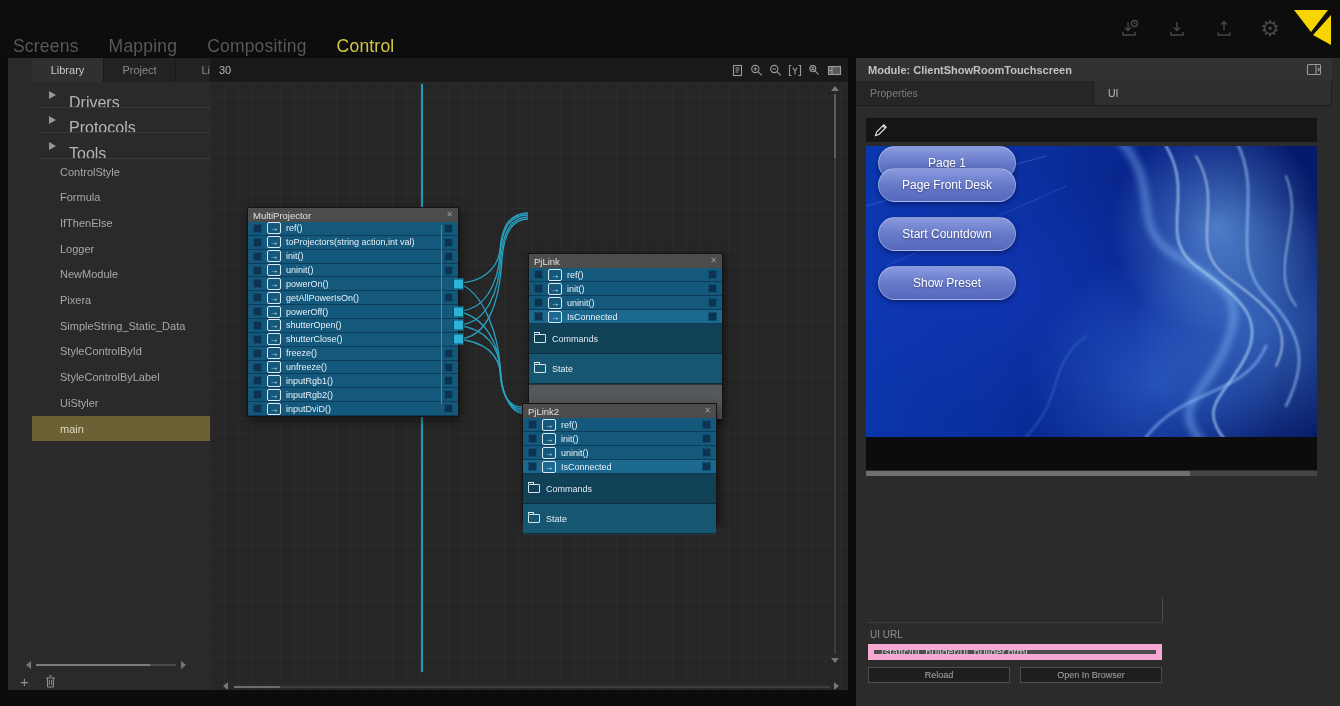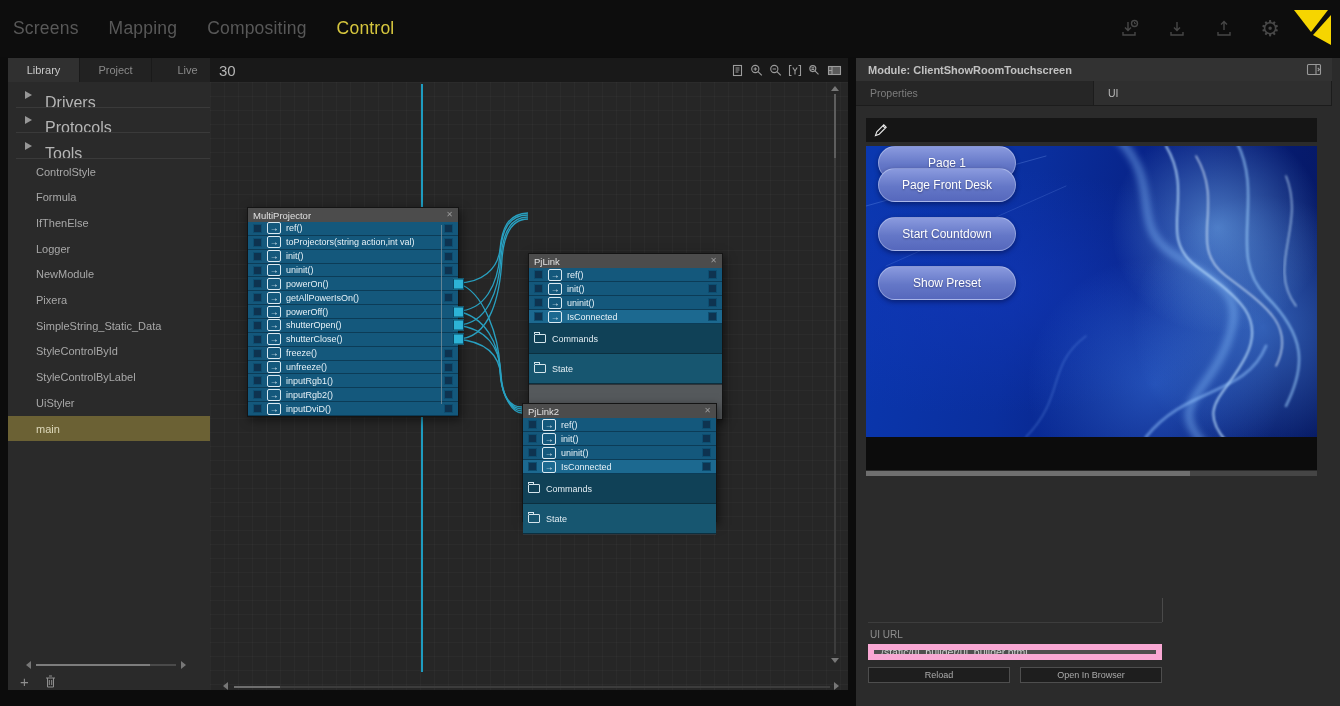--- a/index.html
+++ b/index.html
@@ -3,28 +3,28 @@
 <meta charset="utf-8">
 <style>
   html,body{margin:0;padding:0;background:#0c0c0c;}
   #app{position:relative;width:1340px;height:706px;overflow:hidden;background:#0c0c0c;
        font-family:"Liberation Sans",sans-serif;cursor:default;}
   .abs{position:absolute;}
   svg{display:block;}
 
   
   #topbar{left:0;top:0;width:1340px;height:57px;background:#0d0d0d;}
-  #main-tabs{position:absolute;left:13px;top:0;height:57px;display:flex;align-items:center;gap:30px;}
+  #main-tabs{position:absolute;left:13px;top:0;height:57px;display:flex;align-items:flex-end;gap:30px;}
   #main-tabs .tab{font-size:17.5px;color:#585858;letter-spacing:.2px;}
   #main-tabs .tab.active{color:#d6c63e;}
   #topbar-icons{position:absolute;right:60px;top:0;height:57px;display:flex;align-items:center;gap:25px;}
   #logo{position:absolute;right:7px;top:5px;}
 
   
-  #sidebar{left:8px;top:58px;width:216px;height:632px;background:#2a2a2a;}
+  #sidebar{left:8px;top:58px;width:216px;height:632px;background:#2a2a2a;padding-left:24px;}
   #side-tabs{display:flex;height:24px;}
   #side-tabs .stab{flex:1;display:flex;align-items:center;justify-content:center;
      font-size:11px;color:#8a8a8a;background:#222222;border-right:1px solid #1a1a1a;}
   #side-tabs .stab.active{background:#303030;color:#c8c8c8;}
   .s-group{height:25.6px;display:flex;align-items:center;padding-left:17px;gap:13px;position:relative;}
   .s-group::after{content:"";position:absolute;left:8px;right:13px;bottom:0;height:1px;background:#3a3a3a;}
   .s-group .glabel{font-size:16px;color:#b5b5b5;margin-top:16px;}
   .tri-r{width:0;height:0;border-left:7px solid #979797;border-top:4.5px solid transparent;border-bottom:4.5px solid transparent;}
   .s-item{height:25.7px;display:flex;align-items:center;padding-left:28px;font-size:11px;color:#a8a8a8;}
   .s-item.selected{background:#6b6134;color:#ded9bb;}
@@ -34,21 +34,21 @@
   .arr-l{width:0;height:0;border-right:5px solid #777;border-top:4px solid transparent;border-bottom:4px solid transparent;}
   .arr-r{width:0;height:0;border-left:5px solid #777;border-top:4px solid transparent;border-bottom:4px solid transparent;}
   .arr-u{width:0;height:0;border-bottom:5px solid #777;border-left:4px solid transparent;border-right:4px solid transparent;}
   .arr-d{width:0;height:0;border-top:5px solid #777;border-left:4px solid transparent;border-right:4px solid transparent;}
   #side-plus{left:12px;top:615px;font-size:15px;color:#8f8f8f;}
   #side-trash{left:37px;top:617px;}
 
   
   #canvas{left:210px;top:58px;width:638px;height:632px;background:#262626;}
   #canvas-hd{position:absolute;left:0;top:0;width:638px;height:24px;background:#191919;display:flex;align-items:center;}
-  #canvas-hd .zoomlbl{font-size:15px;color:#b5b5b5;padding-left:9px;}
+  #canvas-hd .zoomlbl{font-size:11px;color:#b5b5b5;padding-left:9px;}
   #canvas-tools{margin-left:auto;display:flex;align-items:center;gap:6px;padding-right:6px;}
   #canvas-body{position:absolute;left:0;top:24px;width:638px;height:608px;
      background-image:linear-gradient(rgba(255,255,255,.025) 1px,transparent 1px),
                       linear-gradient(90deg,rgba(255,255,255,.025) 1px,transparent 1px);
      background-size:14px 14px;}
   #playline{left:211px;top:26px;width:2px;height:588px;background:#1e9cc0;}
   #v-scroll-track{left:624px;top:36px;width:2px;height:560px;background:#3c3c3c;}
   #v-scroll-thumb{left:624px;top:36px;width:2px;height:64px;background:#5d5d5d;}
   #h-scroll-track{left:24px;top:628px;width:596px;height:2px;background:#3c3c3c;}
   #h-scroll-thumb{left:24px;top:628px;width:46px;height:2px;background:#6e6e6e;}

